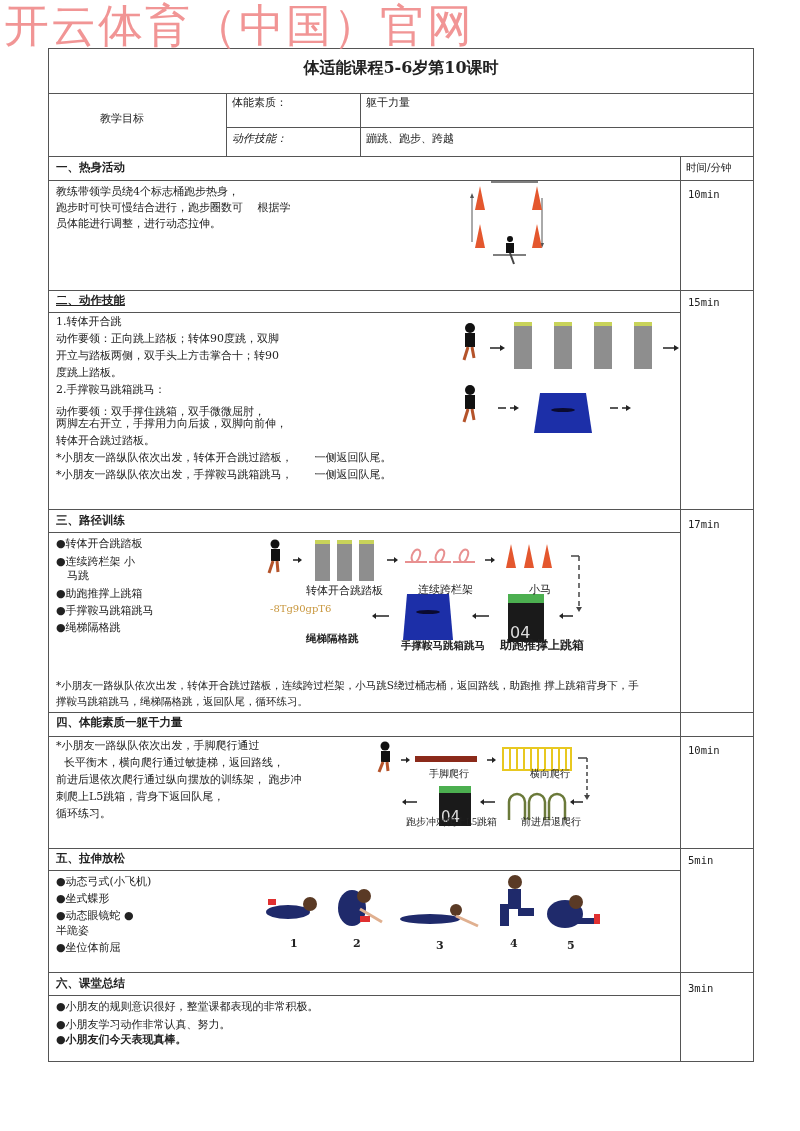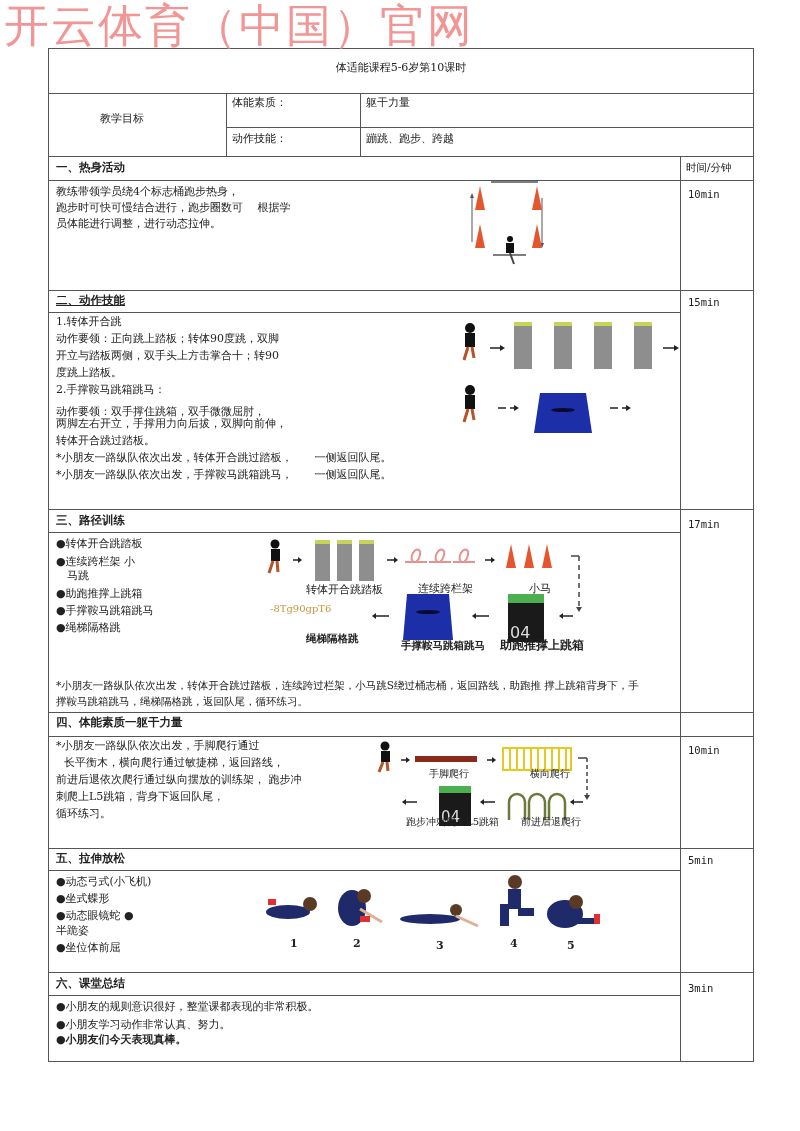--- a/index.html
+++ b/index.html
@@ -4,23 +4,23 @@
 <style>
   html, body { margin:0; padding:0; background:#ffffff; }
   body { width:800px; height:1131px; position:relative; overflow:hidden;
          font-family:"DejaVu Serif","Liberation Serif",serif; color:#222; }
   .watermark { position:absolute; left:4px; top:-4px; font-size:45px; color:#f08a8a;
                letter-spacing:2px; white-space:nowrap; z-index:5; font-family:"DejaVu Sans",sans-serif; font-weight:300; opacity:0.9; }
   .doc { position:absolute; left:48px; top:48px; width:706px; }
   .b { position:absolute; background:#555; }
   .txt { position:absolute; font-size:11px; line-height:16.5px; white-space:nowrap; }
   .sec-title { font-size:11.5px; font-weight:bold; }
-  .title { font-size:11px; font-weight:normal; }
+  .title { font-size:16px; font-weight:bold; }
   .time { font-family:"DejaVu Sans Mono","Liberation Mono",monospace; font-size:10.5px; }
-  .lbl { font-size:10px; text-align:right; }
+  .lbl { font-size:10px; text-align:right;font-family:Liberation Serif, serif; }
   svg { position:absolute; overflow:visible; }
 </style>
 </head>
 <body>
 
 <div class="watermark">开云体育（中国）官网</div>
 
 <div class="doc">
 
   <div class="b" style="left:0;top:0;width:706px;height:1px;"></div>
@@ -30,21 +30,21 @@
 
   <div class="txt title" style="left:0;width:706px;top:12px;text-align:center;">体适能课程5-6岁第10课时</div>
   <div class="b" style="left:0;top:45px;width:706px;height:1px;"></div>
 
   <div class="txt" style="left:52px;top:63px;">教学目标</div>
   <div class="b" style="left:178px;top:45px;width:1px;height:64px;"></div>
   <div class="b" style="left:312px;top:45px;width:1px;height:64px;"></div>
   <div class="txt" style="left:184px;top:47px;">体能素质：</div>
   <div class="txt" style="left:318px;top:47px;">躯干力量</div>
   <div class="b" style="left:178px;top:79px;width:528px;height:1px;"></div>
-  <div class="txt" style="left:184px;top:83px;">动作技能：</div>
+  <div class="txt" style="left:184px;top:83px;font-style:italic;">动作技能：</div>
   <div class="txt" style="left:318px;top:83px;">蹦跳、跑步、跨越</div>
   <div class="b" style="left:0;top:108px;width:706px;height:1px;"></div>
 
   <div class="b" style="left:632px;top:108px;width:1px;height:906px;"></div>
   <div class="txt time" style="left:638px;top:111px;font-family:'DejaVu Serif',serif;">时间/分钟</div>
 
   <div class="txt sec-title" style="left:8px;top:111px;">一、热身活动</div>
   <div class="b" style="left:0;top:132px;width:706px;height:1px;"></div>
   <div class="txt" style="left:8px;top:136px;">教练带领学员绕4个标志桶跑步热身，</div>
   <div class="txt" style="left:8px;top:152px;">跑步时可快可慢结合进行，跑步圈数可　 根据学</div>

